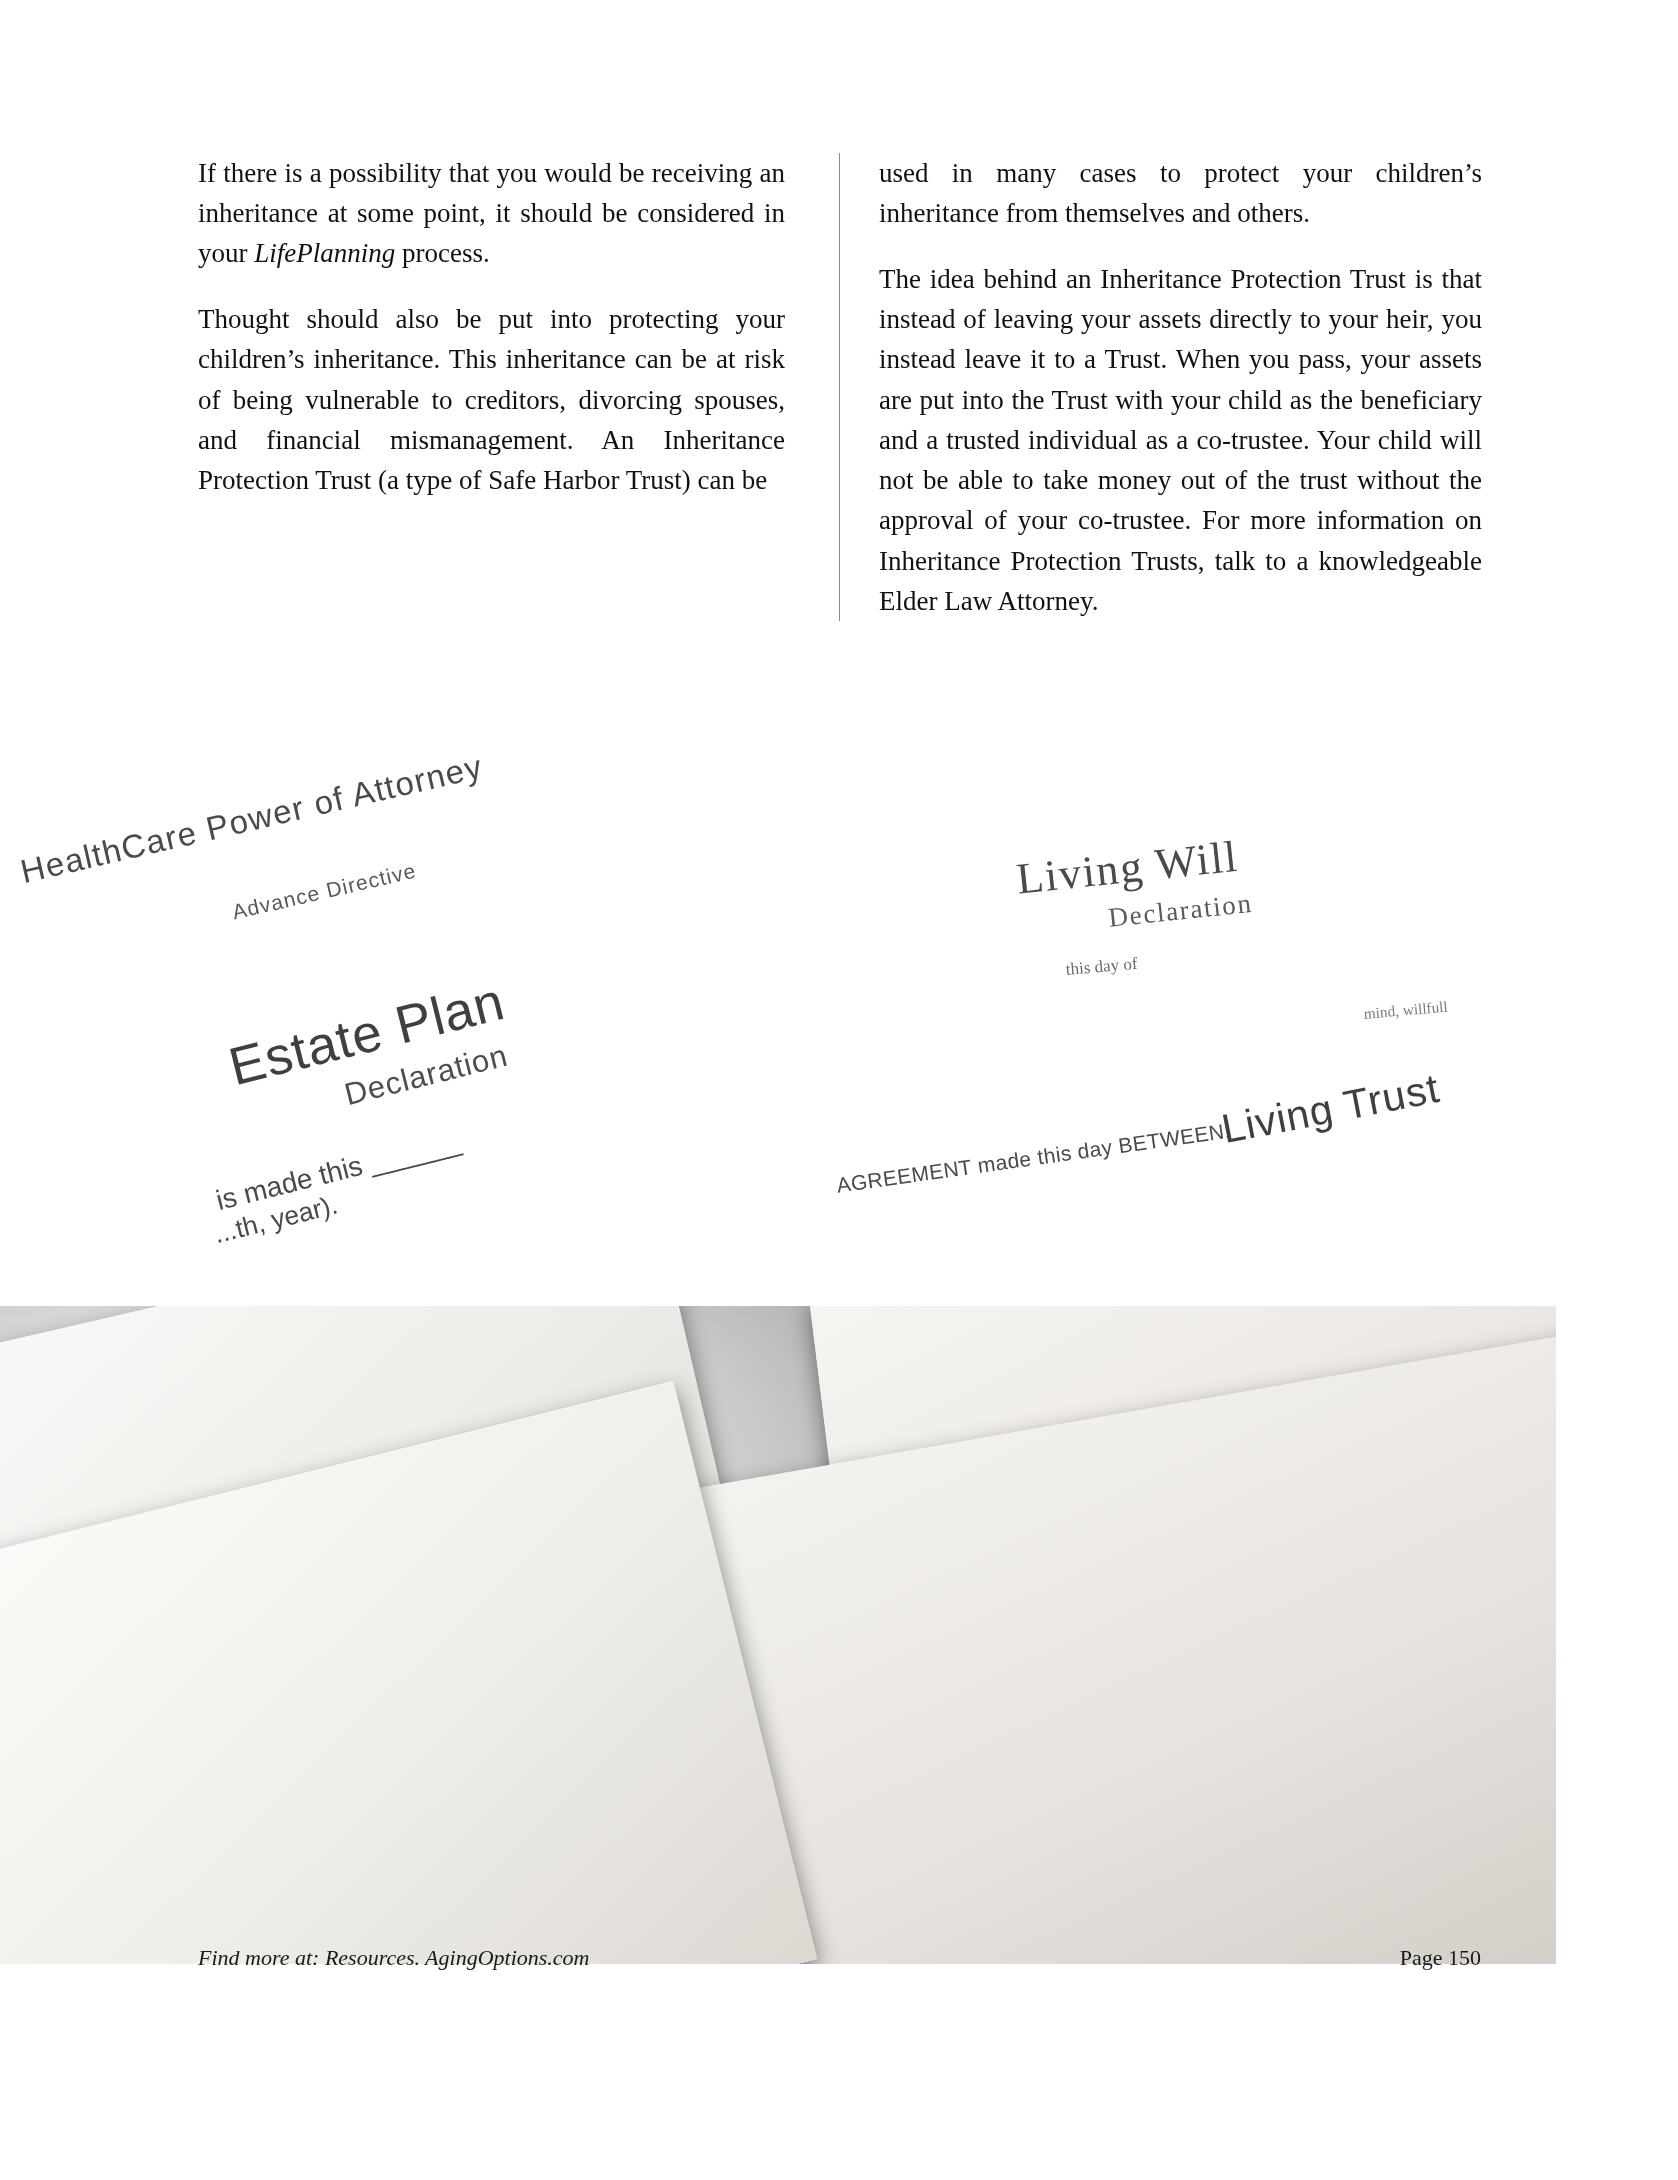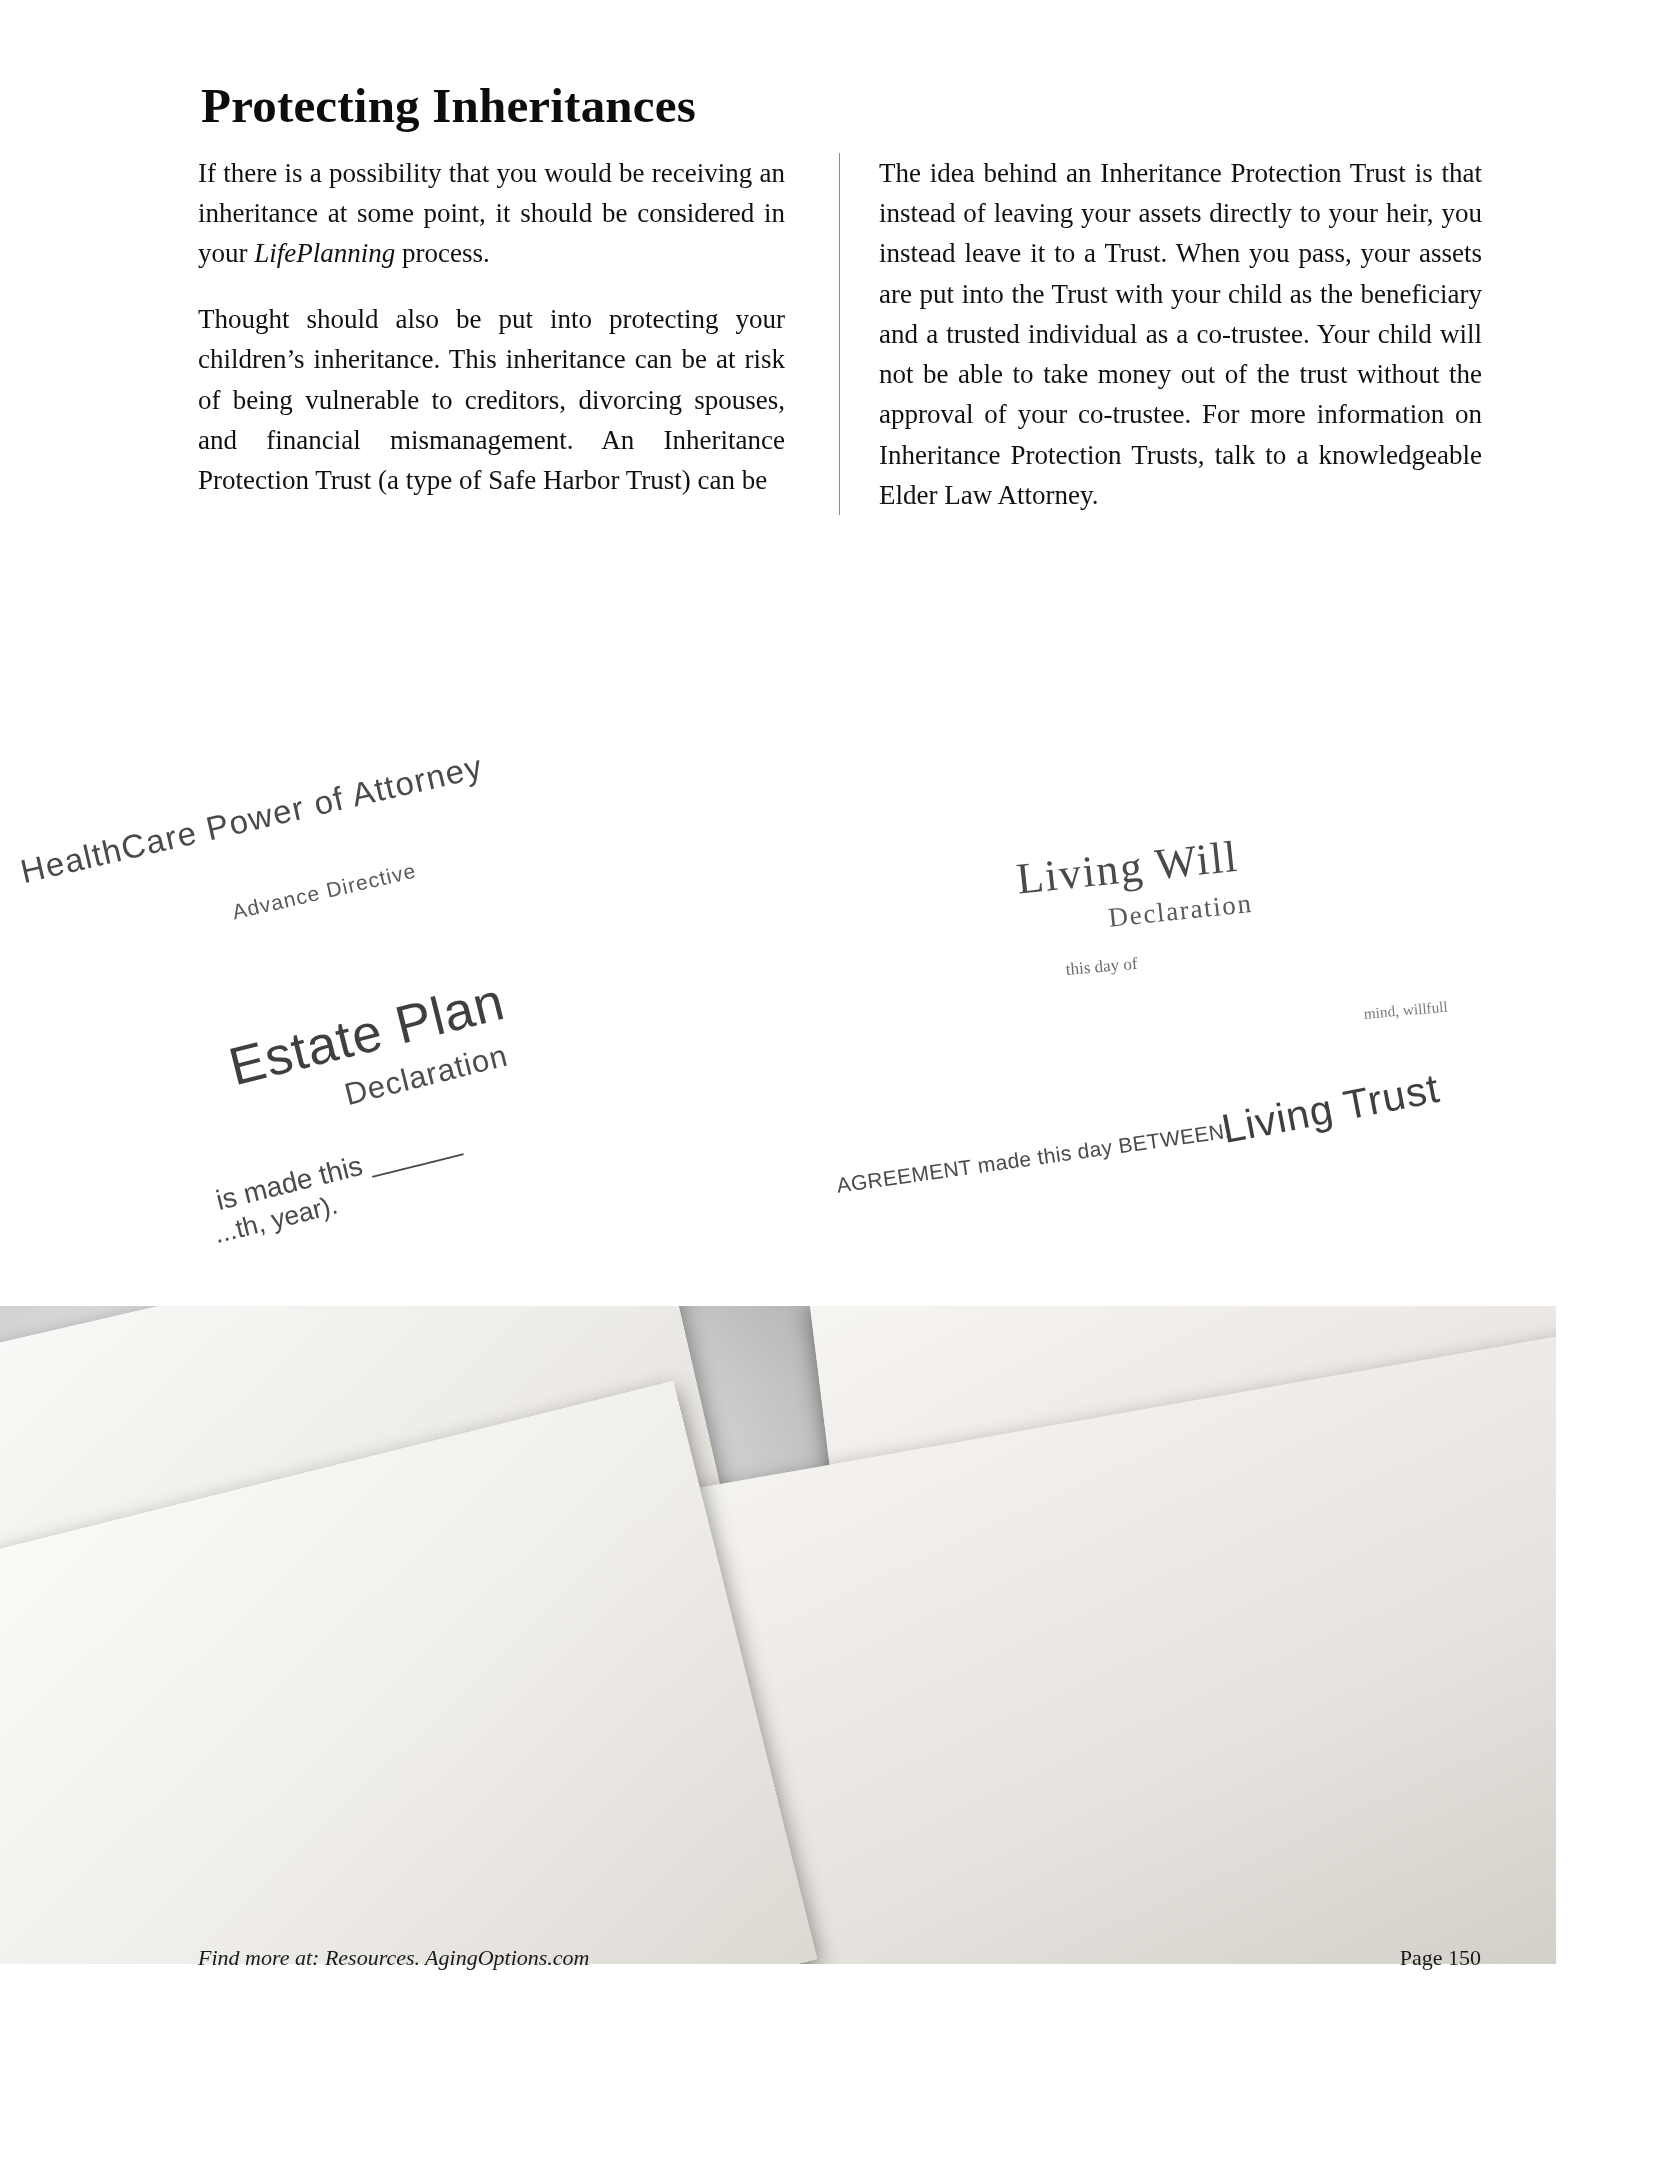--- a/index.html
+++ b/index.html
@@ -271,32 +271,32 @@
   }
   .footer-right {
     font-family: "Liberation Serif", serif;
   }
 </style>
 </head>
 <body>
 
 <div class="page">
 
-  <h1 class="page-title">Protecting Inheritances</h1>
 
   <div class="columns">
 
     <div class="col col-left">
       <p>
         <span>If there is a possibility that you would be receiving an inheritance at some point, it should be considered in your </span><em>LifePlanning</em><span> process.</span>
       </p>
       <p>Thought should also be put into protecting your children’s inheritance. This inheritance can be at risk of being vulnerable to creditors, divorcing spouses, and financial mismanagement. An Inheritance Protection Trust (a type of Safe Harbor Trust) can be</p>
     </div>
 
     <div class="col col-right">
+      <p>used in many cases to protect your children’s inheritance from themselves and others.</p>
       <p>The idea behind an Inheritance Protection Trust is that instead of leaving your assets directly to your heir, you instead leave it to a Trust. When you pass, your assets are put into the Trust with your child as the beneficiary and a trusted individual as a co-trustee. Your child will not be able to take money out of the trust without the approval of your co-trustee. For more information on Inheritance Protection Trusts, talk to a knowledgeable Elder Law Attorney.</p>
     </div>
 
   </div>
 
   <div class="photo">
     <div class="photo-bg"></div>
 
     <div class="sheet sheet-hcpoa"></div>
     <div class="sheet sheet-livingwill"></div>

